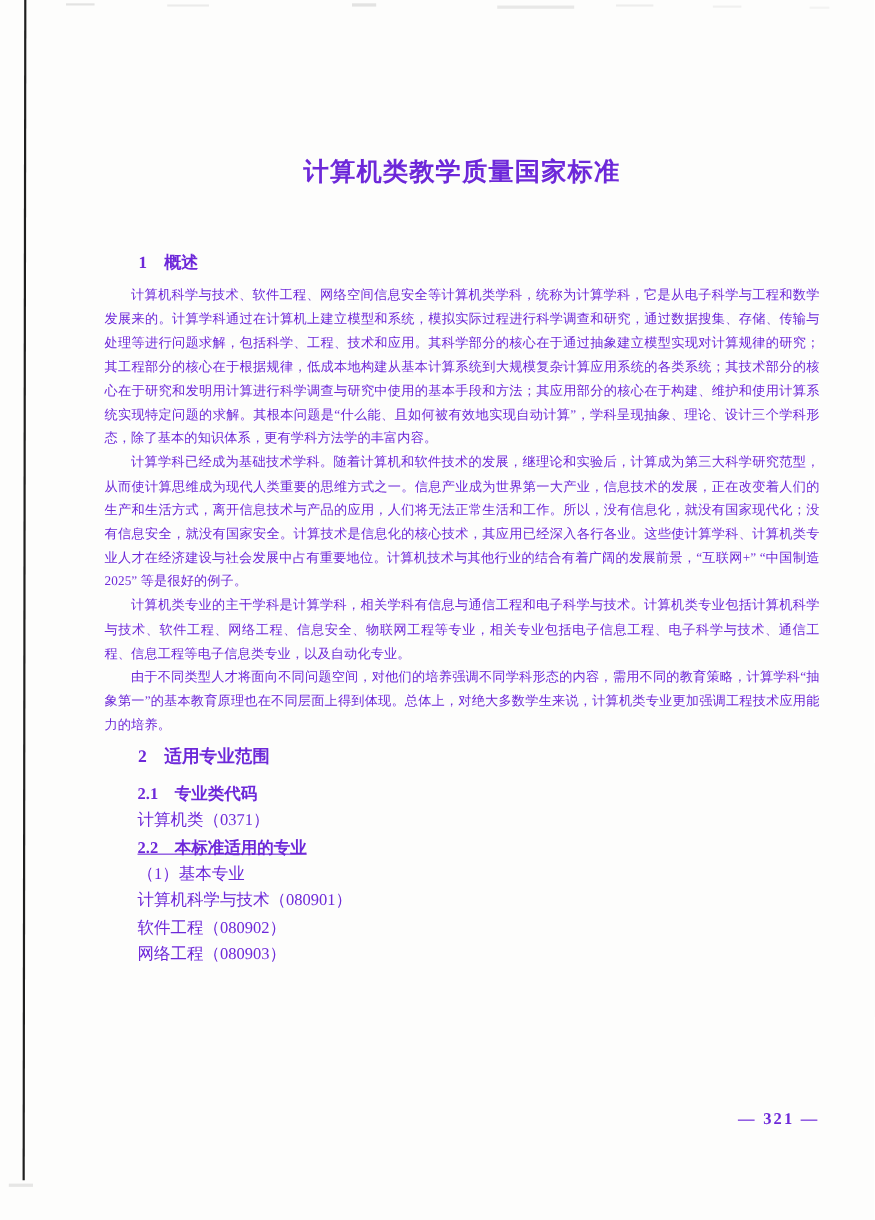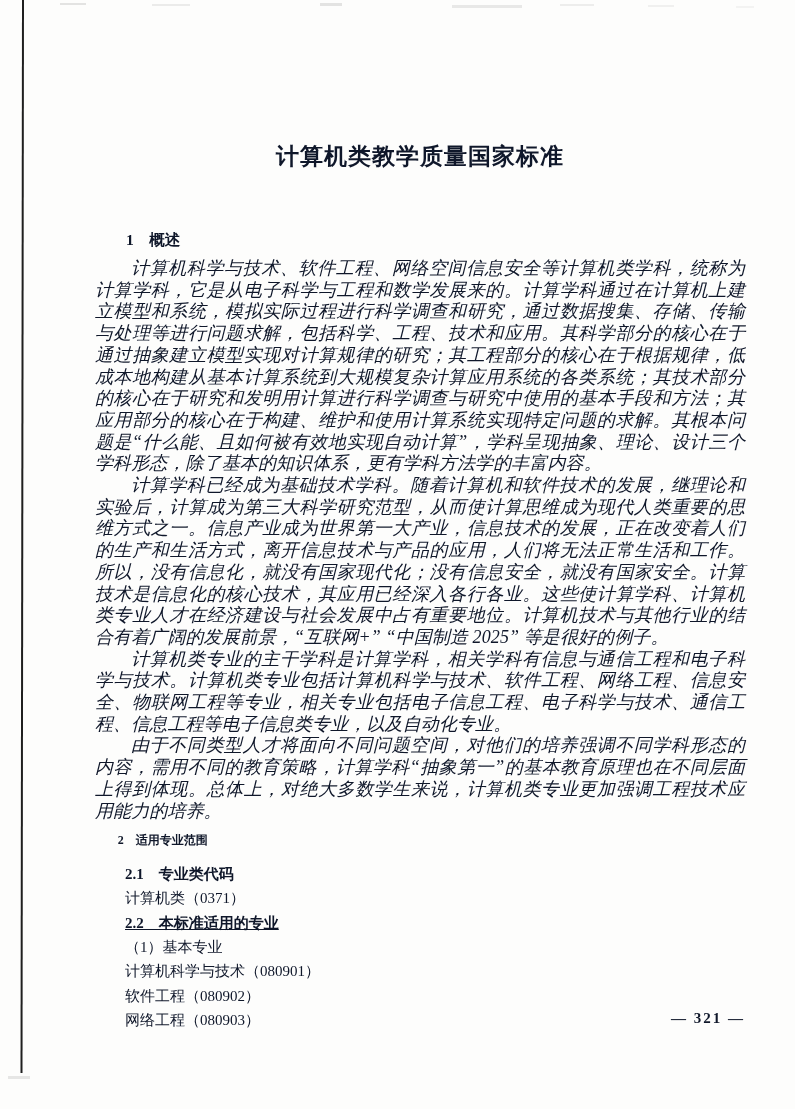--- a/index.html
+++ b/index.html
@@ -7,21 +7,21 @@
     padding: 0;
     background: #ffffff;
   }
   .page {
     position: relative;
     width: 795px;
     height: 1109px;
     background: #fdfdfc;
     overflow: hidden;
     font-family: "Liberation Serif", "DejaVu Serif", serif;
-    color: #0f172a;
+    color: #6d28d9;
   }
   
   .scan-edge-left {
     position: absolute;
     left: 22px;
     top: 0;
     width: 2px;
     height: 1073px;
     background: #1f1f1f;
     transform: rotate(0.08deg);
@@ -55,30 +55,29 @@
   .sec-heading {
     margin: 55px 0 0 0;
     font-size: 15.5px;
     line-height: 24px;
     font-weight: 700;
     text-indent: 2em;
   }
   .paragraphs { margin-top: 6px; }
   .paragraphs p {
     margin: 0;
-    font-size: 18px;
+    font-size: 12px;
     line-height: 21.7px;
     text-align: justify;
     text-indent: 2em;
     letter-spacing: 0.1px;
-    font-style: italic;
   }
   .sec2-heading {
     margin: 6px 0 0 0;
-    font-size: 12px;
+    font-size: 16px;
     line-height: 25px;
     font-weight: 700;
     text-indent: 1.9em;
   }
   .sub-heading {
     margin: 9px 0 0 0;
     font-size: 15px;
     line-height: 24px;
     font-weight: 700;
     text-indent: 2em;

